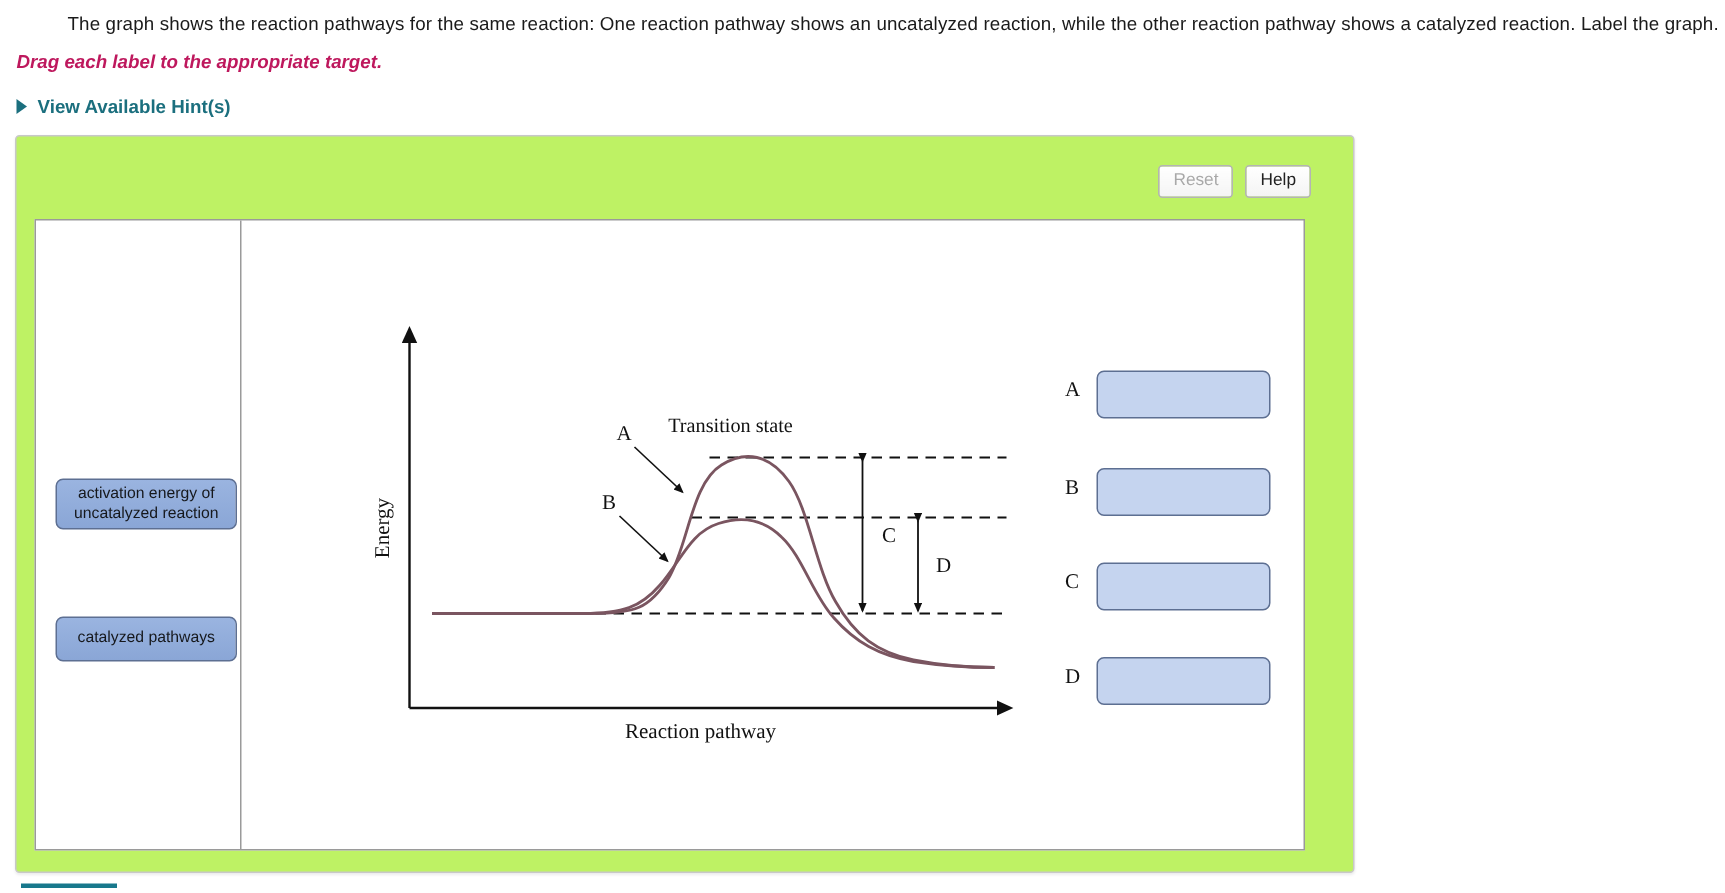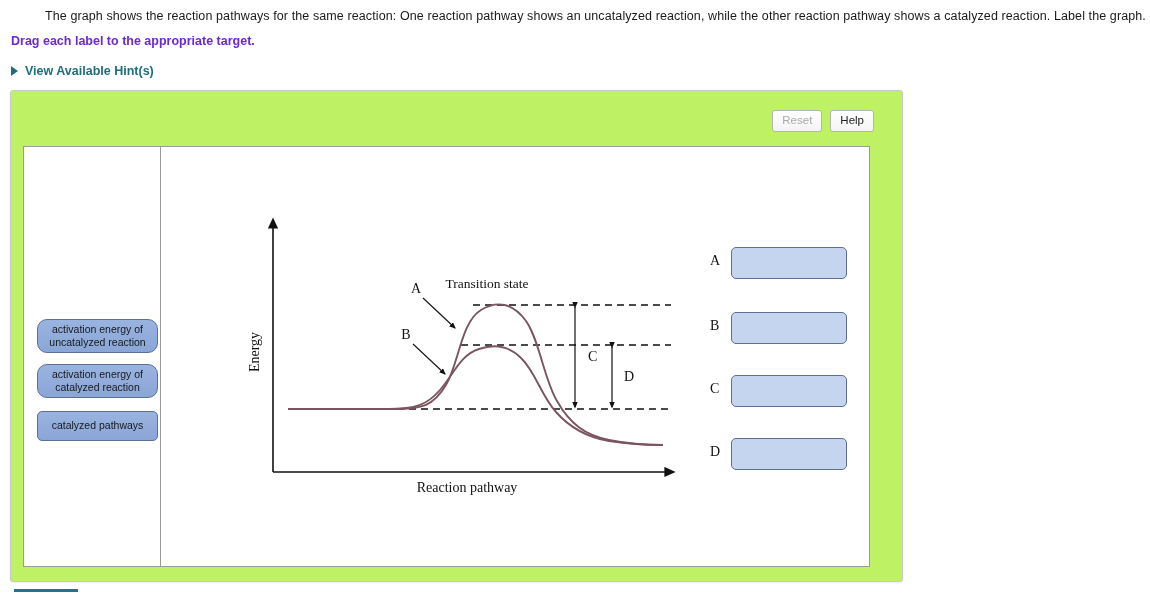--- a/index.html
+++ b/index.html
@@ -26,21 +26,22 @@
     line-height: 1.35;
     letter-spacing: 0.1px;
     margin-left: 34px;
   }
   .instruction-line {
     position: absolute;
     left: 11px;
     top: 34px;
     font-size: 12.5px;
     font-weight: bold;
-    color: #6d28d9;
+    color: #be185d;
+    font-style: italic;
   }
   .hints-row {
     position: absolute;
     left: 11px;
     top: 64px;
     display: flex;
     align-items: center;
     gap: 7px;
     cursor: pointer;
   }
@@ -130,21 +131,21 @@
     font-size: 10.5px;
     text-align: center;
     display: flex;
     align-items: center;
     justify-content: center;
     cursor: grab;
     line-height: 1.25;
     padding: 2px 3px;
   }
   .drag-label.one-line { height: 30px; }
-  .drag-label.two-line { height: 34px; border-radius: 10px; }
+  .drag-label.two-line { height: 34px; }
 
   
   .graph-pane {
     position: absolute;
     left: 137px;
     top: 0;
     right: 0;
     bottom: 0;
   }
   .graph-svg { position: absolute; left: 0; top: 0; }
@@ -195,21 +196,20 @@
     <div class="toolbar">
       <button class="tb-btn disabled">Reset</button>
       <button class="tb-btn">Help</button>
     </div>
 
     <div class="work-area">
       <div class="divider"></div>
 
       <div class="label-bank">
         <div class="drag-label two-line" style="top:172px;">activation energy of uncatalyzed reaction</div>
-        <div class="drag-label two-line" style="top:217px;">activation energy of catalyzed reaction</div>
         <div class="drag-label one-line" style="top:264px;">catalyzed pathways</div>
       </div>
 
       <div class="graph-pane">
         <svg class="graph-svg" width="710" height="421" viewBox="0 0 710 421">
 
           <defs>
             <marker id="axArrow" markerWidth="9" markerHeight="9" refX="1" refY="3.2" orient="auto" markerUnits="strokeWidth">
               <path d="M0,0 L0,6.4 L7,3.2 z" fill="#111"></path>
             </marker>

